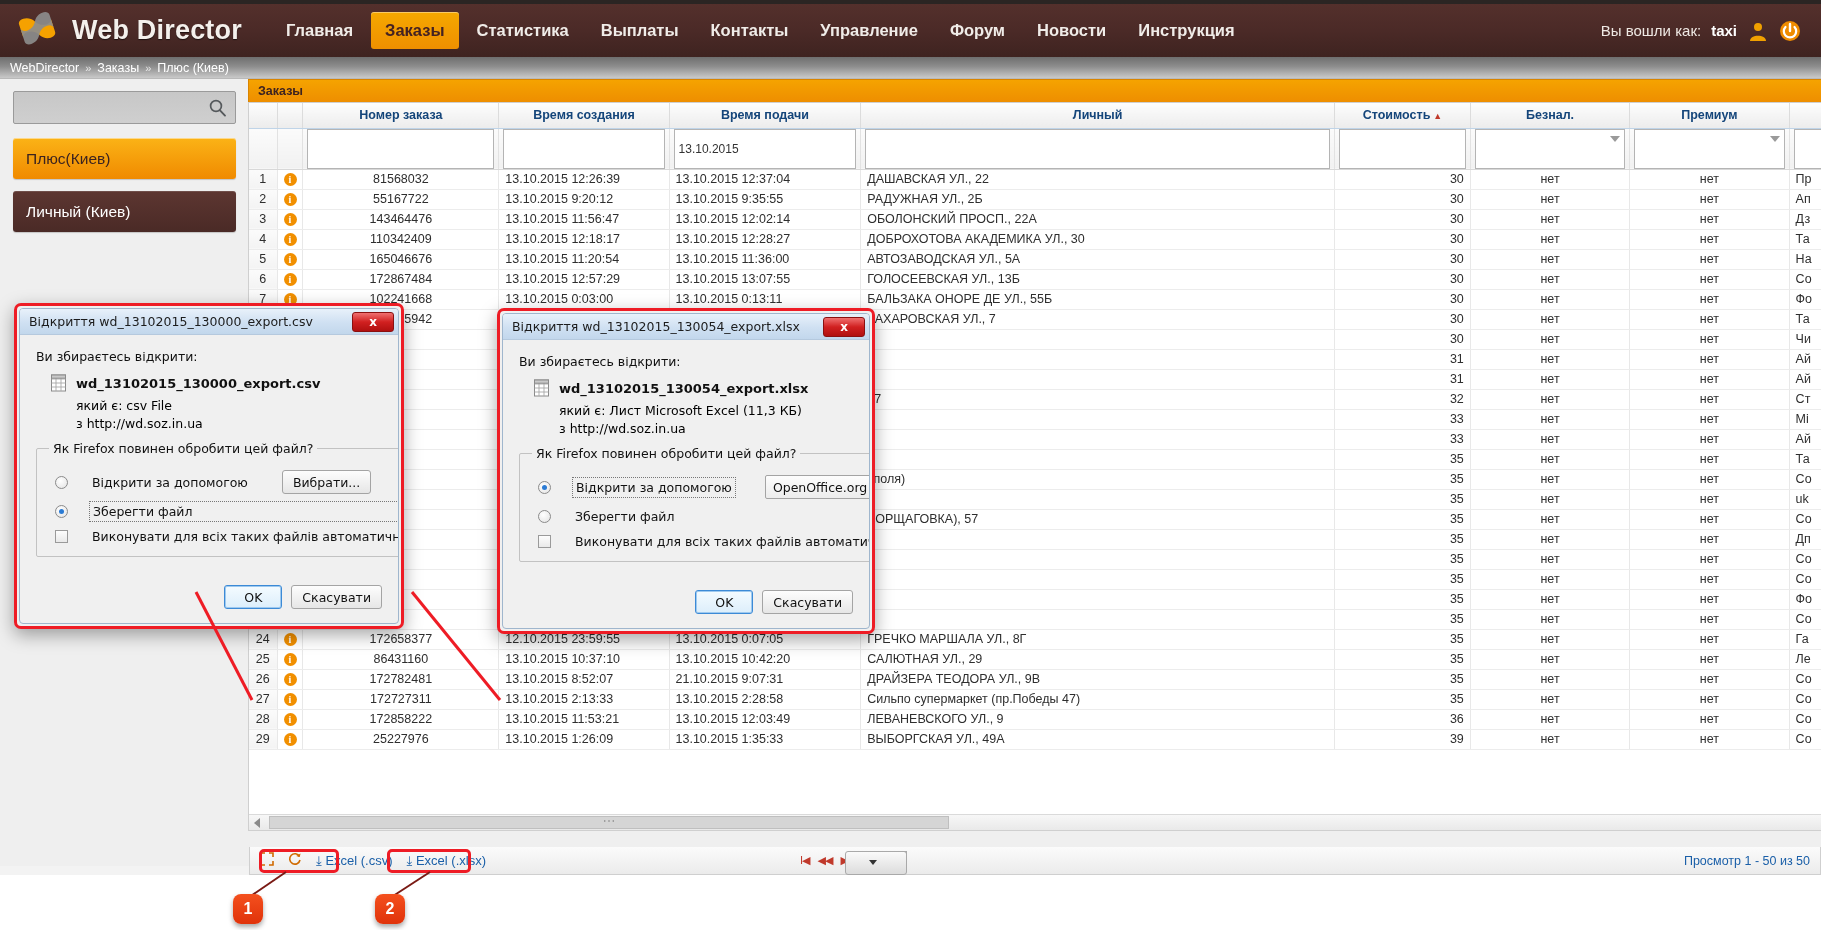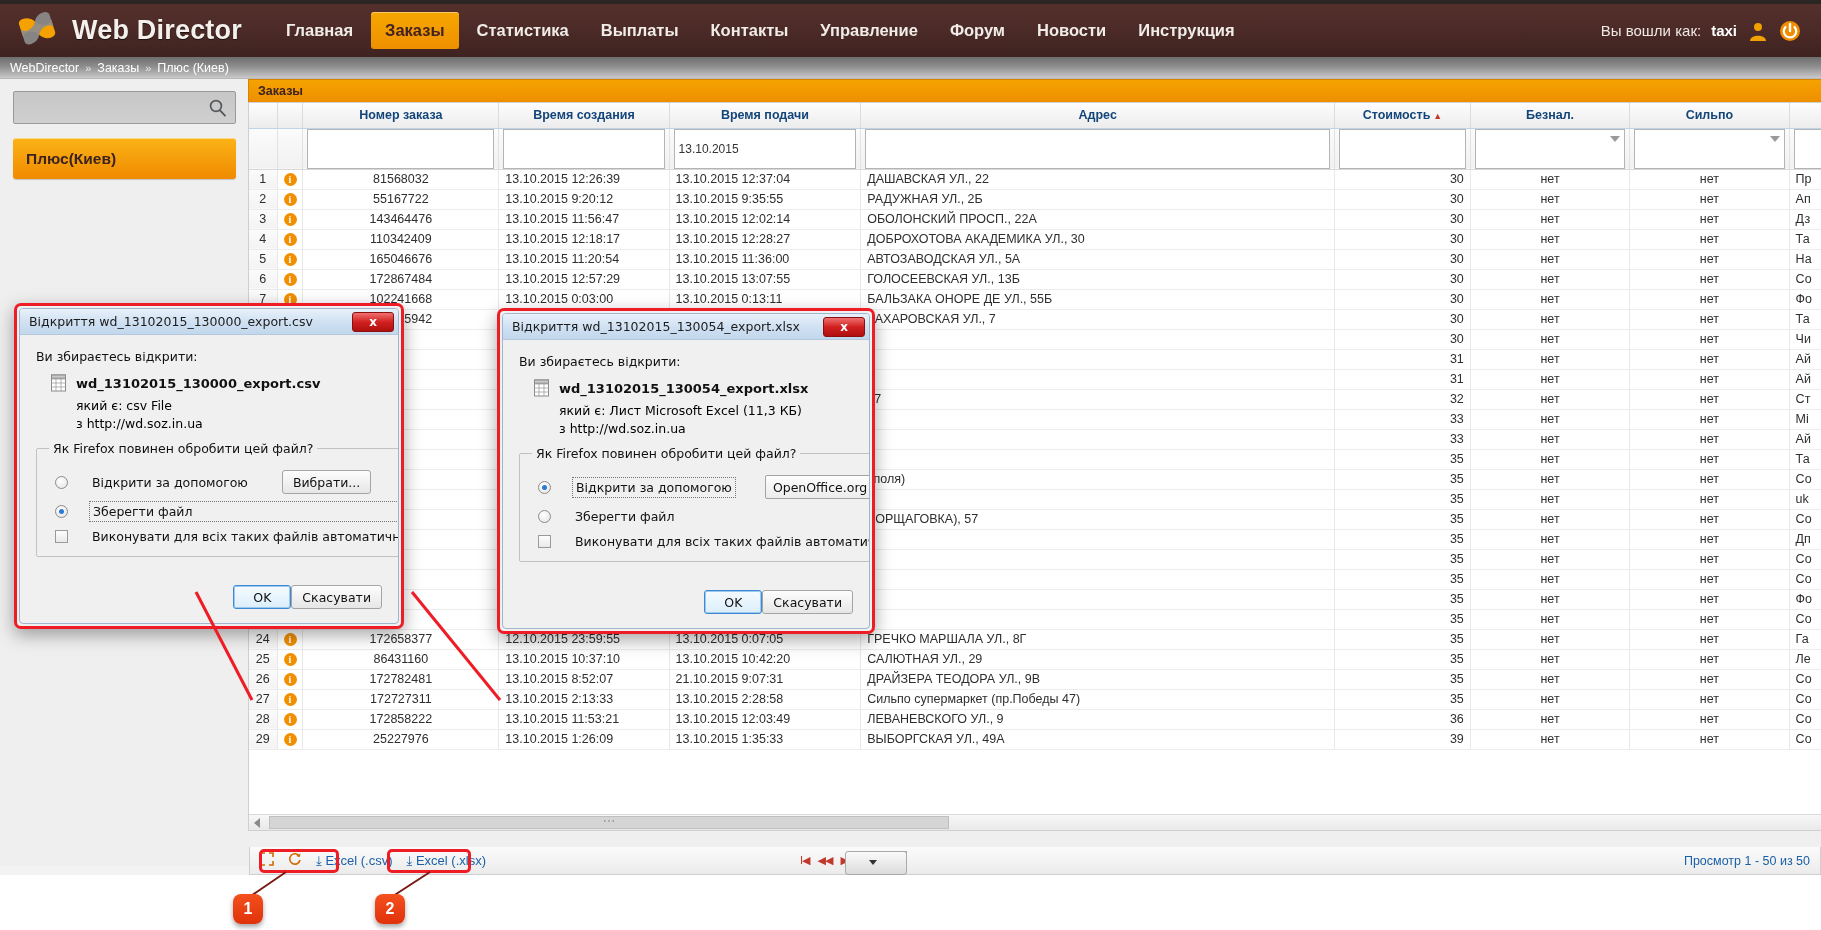--- a/index.html
+++ b/index.html
@@ -73,21 +73,21 @@
     border-radius: 2px; margin-bottom: 14px;
   }
   .search-box input {
     width: 100%; height: 100%; border: 0; background: transparent;
     padding: 0 32px 0 8px; font-size: 13px; outline: none; color:#333;
   }
   .search-ico { position:absolute; right: 7px; top: 6px; width: 20px; height: 20px; cursor:pointer;}
   .side-btn {
     height: 41px; border-radius: 3px; margin-bottom: 12px;
     display: flex; align-items: center; padding-left: 13px;
-    font-size: 15.5px; font-weight: bold; color: #fff; cursor: pointer;
+    font-size: 15.5px; font-weight: normal; color: #fff; cursor: pointer;
     background: linear-gradient(to bottom,#5d3631,#4a2a26);
     box-shadow: inset 0 1px 0 rgba(255,255,255,.12), 0 1px 1px rgba(0,0,0,.18);
   }
   .side-btn.active {
     background: linear-gradient(to bottom,#fbb316,#f08a00);
     color: #3b2320;
     box-shadow: inset 0 1px 0 rgba(255,255,255,.5), 0 1px 1px rgba(0,0,0,.18);
   }
 
   
@@ -209,21 +209,21 @@
   .chk { width: 13px; height:13px; border:1px solid #9a9a9a; background:linear-gradient(to bottom,#fdfdfd,#e9e9e9); flex:none; cursor:pointer;}
   .optlbl { font-size: 12.5px; color:#111; white-space:nowrap; }
   .dotted { outline: 1px dotted #777; outline-offset: 2px; padding: 0 1px; }
   .btn {
     min-width: 62px; height: 24px; padding: 0 10px;
     background: linear-gradient(to bottom,#fdfdfd,#e6e6e6);
     border: 1px solid #a4a4a4; border-radius: 3px;
     font-size: 12.5px; color:#111; display:flex;align-items:center;justify-content:center; cursor:pointer;
   }
   .btn.focus { border-color:#3c8ad6; box-shadow: 0 0 0 1px #9ec9ef inset; background: linear-gradient(to bottom,#f4fbff,#dceefb);}
-  .ffdlg .btnrow { display:flex; justify-content:flex-end; padding: 16px 16px 14px 0; }
+  .ffdlg .btnrow { display:flex; justify-content:flex-end; gap: 9px; padding: 16px 16px 14px 0; }
   .combo {
     height: 24px; min-width: 180px; border:1px solid #a4a4a4; border-radius:2px;
     background: linear-gradient(to bottom,#fdfdfd,#ececec);
     display:flex; align-items:center; padding: 0 2px 0 7px; font-size:12.5px; color:#111; cursor:pointer;
   }
   .combo .cv { flex:1; white-space:nowrap; }
   .xlsicon { width: 17px; height: 18px; flex:none; }
 
   
   .callout {
@@ -301,20 +301,23 @@
           <input type="text" placeholder="" style="">
           <span class="search-ico">
             <svg width="20" height="20" viewBox="0 0 20 20">
               <circle cx="8" cy="8" r="5.4" fill="none" stroke="#55595c" stroke-width="1.7"></circle>
               <path d="M12 12.4 L17 17.6" stroke="#55595c" stroke-width="1.9" stroke-linecap="round"></path>
             </svg>
           </span>
         </div>
         <div class="side-btn active">
           <span>Плюс(Киев)</span>
+        </div>
+        <div class="side-btn">
+          <span>Личный (Киев)</span>
         </div>
       </div>
 
       <div class="panel">
         <div class="panel-head">
           <span>Заказы</span>
 
         </div>
         <div class="panel-body">
           <table class="grid">
@@ -330,26 +333,26 @@
                 <col style="width:148px">
                 <col style="width:56px">
             </colgroup>
             <thead>
               <tr>
                 <th></th>
                 <th></th>
                 <th>Номер заказа</th>
                 <th>Время создания</th>
                 <th>Время подачи</th>
-                <th>Адрес</th>
+                <th>Личный</th>
                 <th>
                   <span>Стоимость</span><span class="sorter">▲<br></span>
                 </th>
                 <th>Безнал.</th>
-                <th>Сильпо</th>
+                <th>Премиум</th>
                 <th></th>
               </tr>
               <tr class="filter-row">
                 <td></td>
                 <td></td>
                 <td>
                   <input type="text" value="" style=""></td>
                 <td>
                   <input type="text" value="" style=""></td>
                 <td>

